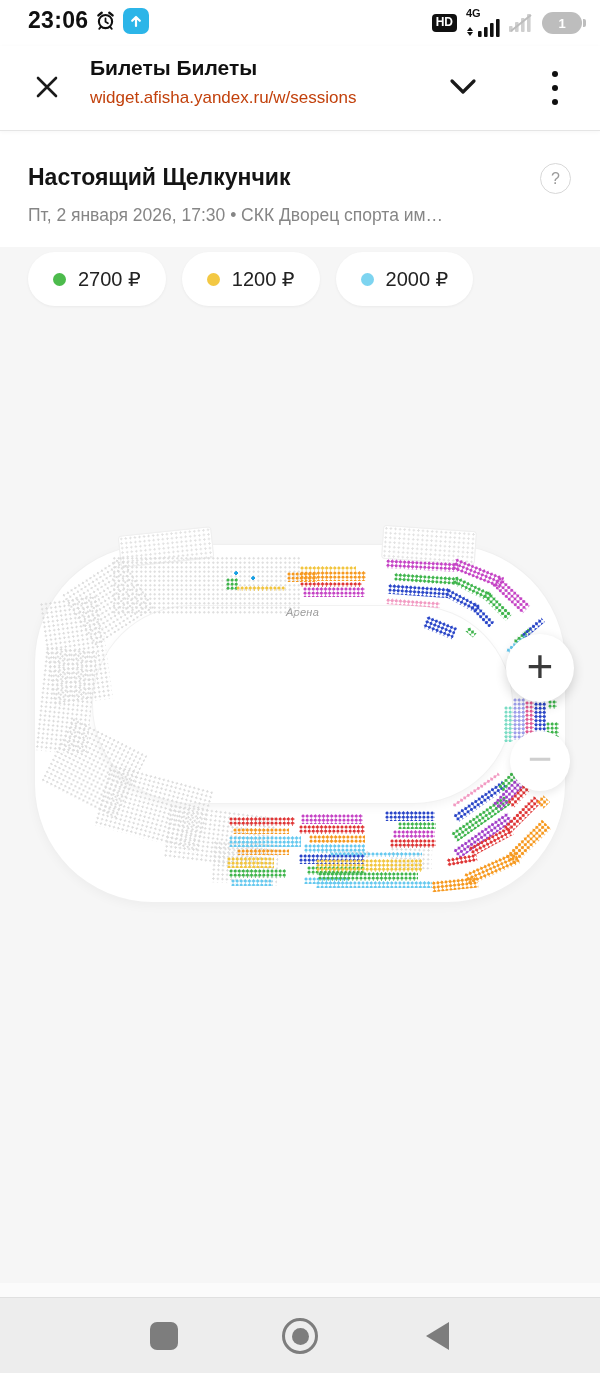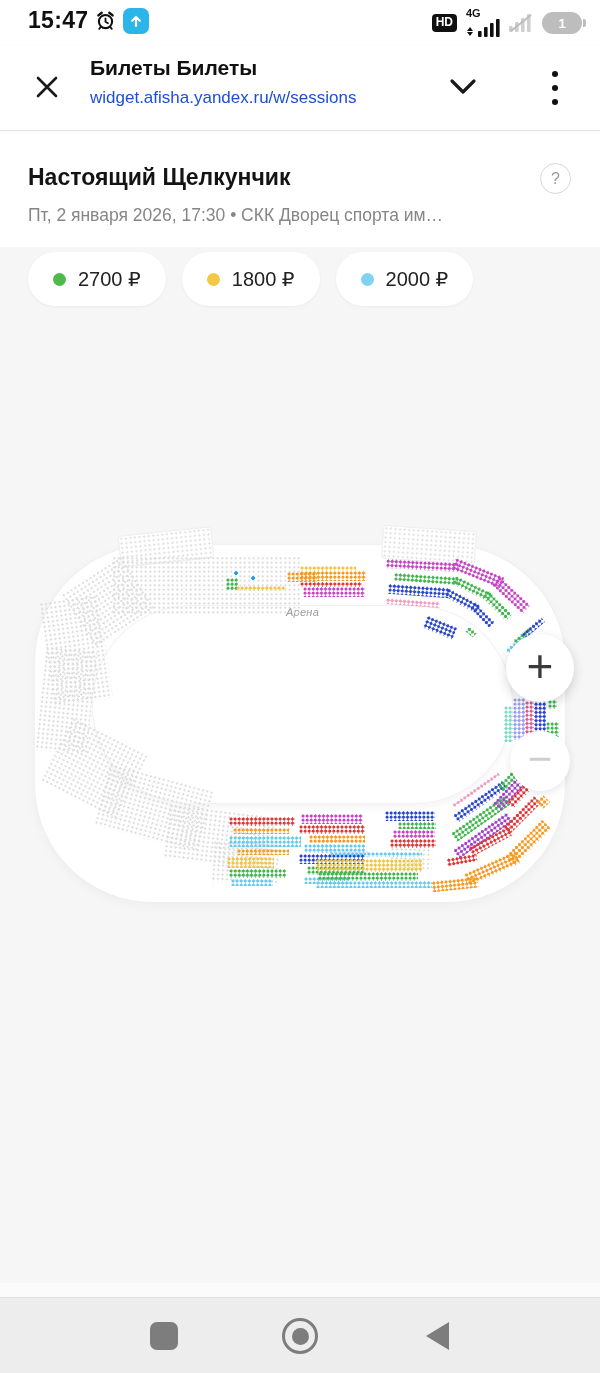--- a/index.html
+++ b/index.html
@@ -22,21 +22,21 @@
   .sb-batt{position:relative;width:40px;height:22px;border-radius:11px;background:#bdbdbd;color:#fff;
            font-size:13px;font-weight:700;display:flex;align-items:center;justify-content:center;}
   .sb-batt:after{content:"";position:absolute;right:-4px;top:7px;width:3px;height:8px;background:#bdbdbd;border-radius:0 2px 2px 0;}
 
   
   .header{position:absolute;left:0;top:46px;width:600px;height:84px;background:#fff;
           border-bottom:1px solid #e5e5e5;box-shadow:0 1px 4px rgba(0,0,0,.04);z-index:5;}
   .hd-close{position:absolute;left:30px;top:24px;width:34px;height:34px;display:flex;align-items:center;justify-content:center;}
   .hd-title{position:absolute;left:90px;top:10px;font-size:21px;font-weight:700;color:#101010;}
   .hd-url{position:absolute;left:90px;top:42px;width:338px;overflow:hidden;white-space:nowrap;
-          font-size:17px;color:#1d4ed8;}
+          font-size:17px;color:#c2410c;}
   .hd-chevron{position:absolute;left:444px;top:26px;width:38px;height:30px;display:flex;align-items:center;justify-content:center;}
   .hd-kebab{position:absolute;left:543px;top:18px;width:24px;height:48px;display:flex;flex-direction:column;align-items:center;justify-content:center;gap:8px;}
   .hd-kebab span{width:6px;height:6px;border-radius:50%;background:#101010;}
 
   
   .event{position:absolute;left:0;top:131px;width:600px;height:116px;background:#fff;}
   .ev-title{position:absolute;left:28px;top:33px;font-size:23px;font-weight:700;color:#141414;}
   .ev-sub{position:absolute;left:28px;top:74px;width:540px;overflow:hidden;white-space:nowrap;
           font-size:17.5px;color:#868686;}
   .ev-help{position:absolute;left:540px;top:32px;width:31px;height:31px;border-radius:50%;
@@ -81,21 +81,21 @@
   .nb-back{position:absolute;left:426px;top:24px;width:0;height:0;
            border-top:14px solid transparent;border-bottom:14px solid transparent;border-right:23px solid #7d7d7d;}
 </style>
 </head>
 <body>
 
 <div id="screen">
 
   <div class="statusbar">
     <div class="sb-left">
-      <span class="sb-time">15:47</span>
+      <span class="sb-time">23:06</span>
       <svg width="21" height="21" viewBox="0 0 20 20">
         <circle cx="10" cy="11" r="6.3" fill="none" stroke="#101010" stroke-width="2"></circle>
         <path d="M10 8v3.2l2.3 1.4" fill="none" stroke="#101010" stroke-width="1.7" stroke-linecap="round"></path>
         <path d="M3.2 5.2 6.4 2.6 M16.8 5.2 13.6 2.6" fill="none" stroke="#101010" stroke-width="2.2" stroke-linecap="round"></path>
         <path d="M5.2 16.6 4 18 M14.8 16.6 16 18" fill="none" stroke="#101010" stroke-width="1.7" stroke-linecap="round"></path>
       </svg>
       <span class="sb-upload">
         <svg width="16" height="16" viewBox="0 0 16 16">
           <path d="M8 13V4 M8 4 4.2 7.8 M8 4l3.8 3.8" fill="none" stroke="#fff" stroke-width="2.2" stroke-linecap="round" stroke-linejoin="round"></path>
         </svg>
@@ -159,21 +159,21 @@
 
   <div class="content-bg"></div>
 
   <div class="chips">
       <div class="chip">
         <span class="chip-dot" style="background: rgb(76, 187, 76);"></span>
         <span>2700 ₽</span>
       </div>
       <div class="chip">
         <span class="chip-dot" style="background: rgb(243, 200, 67);"></span>
-        <span>1800 ₽</span>
+        <span>1200 ₽</span>
       </div>
       <div class="chip">
         <span class="chip-dot" style="background: rgb(125, 212, 240);"></span>
         <span>2000 ₽</span>
       </div>
     </div>
 
   <div class="seat-map">
     <div class="ring"></div>
     <div class="field">

